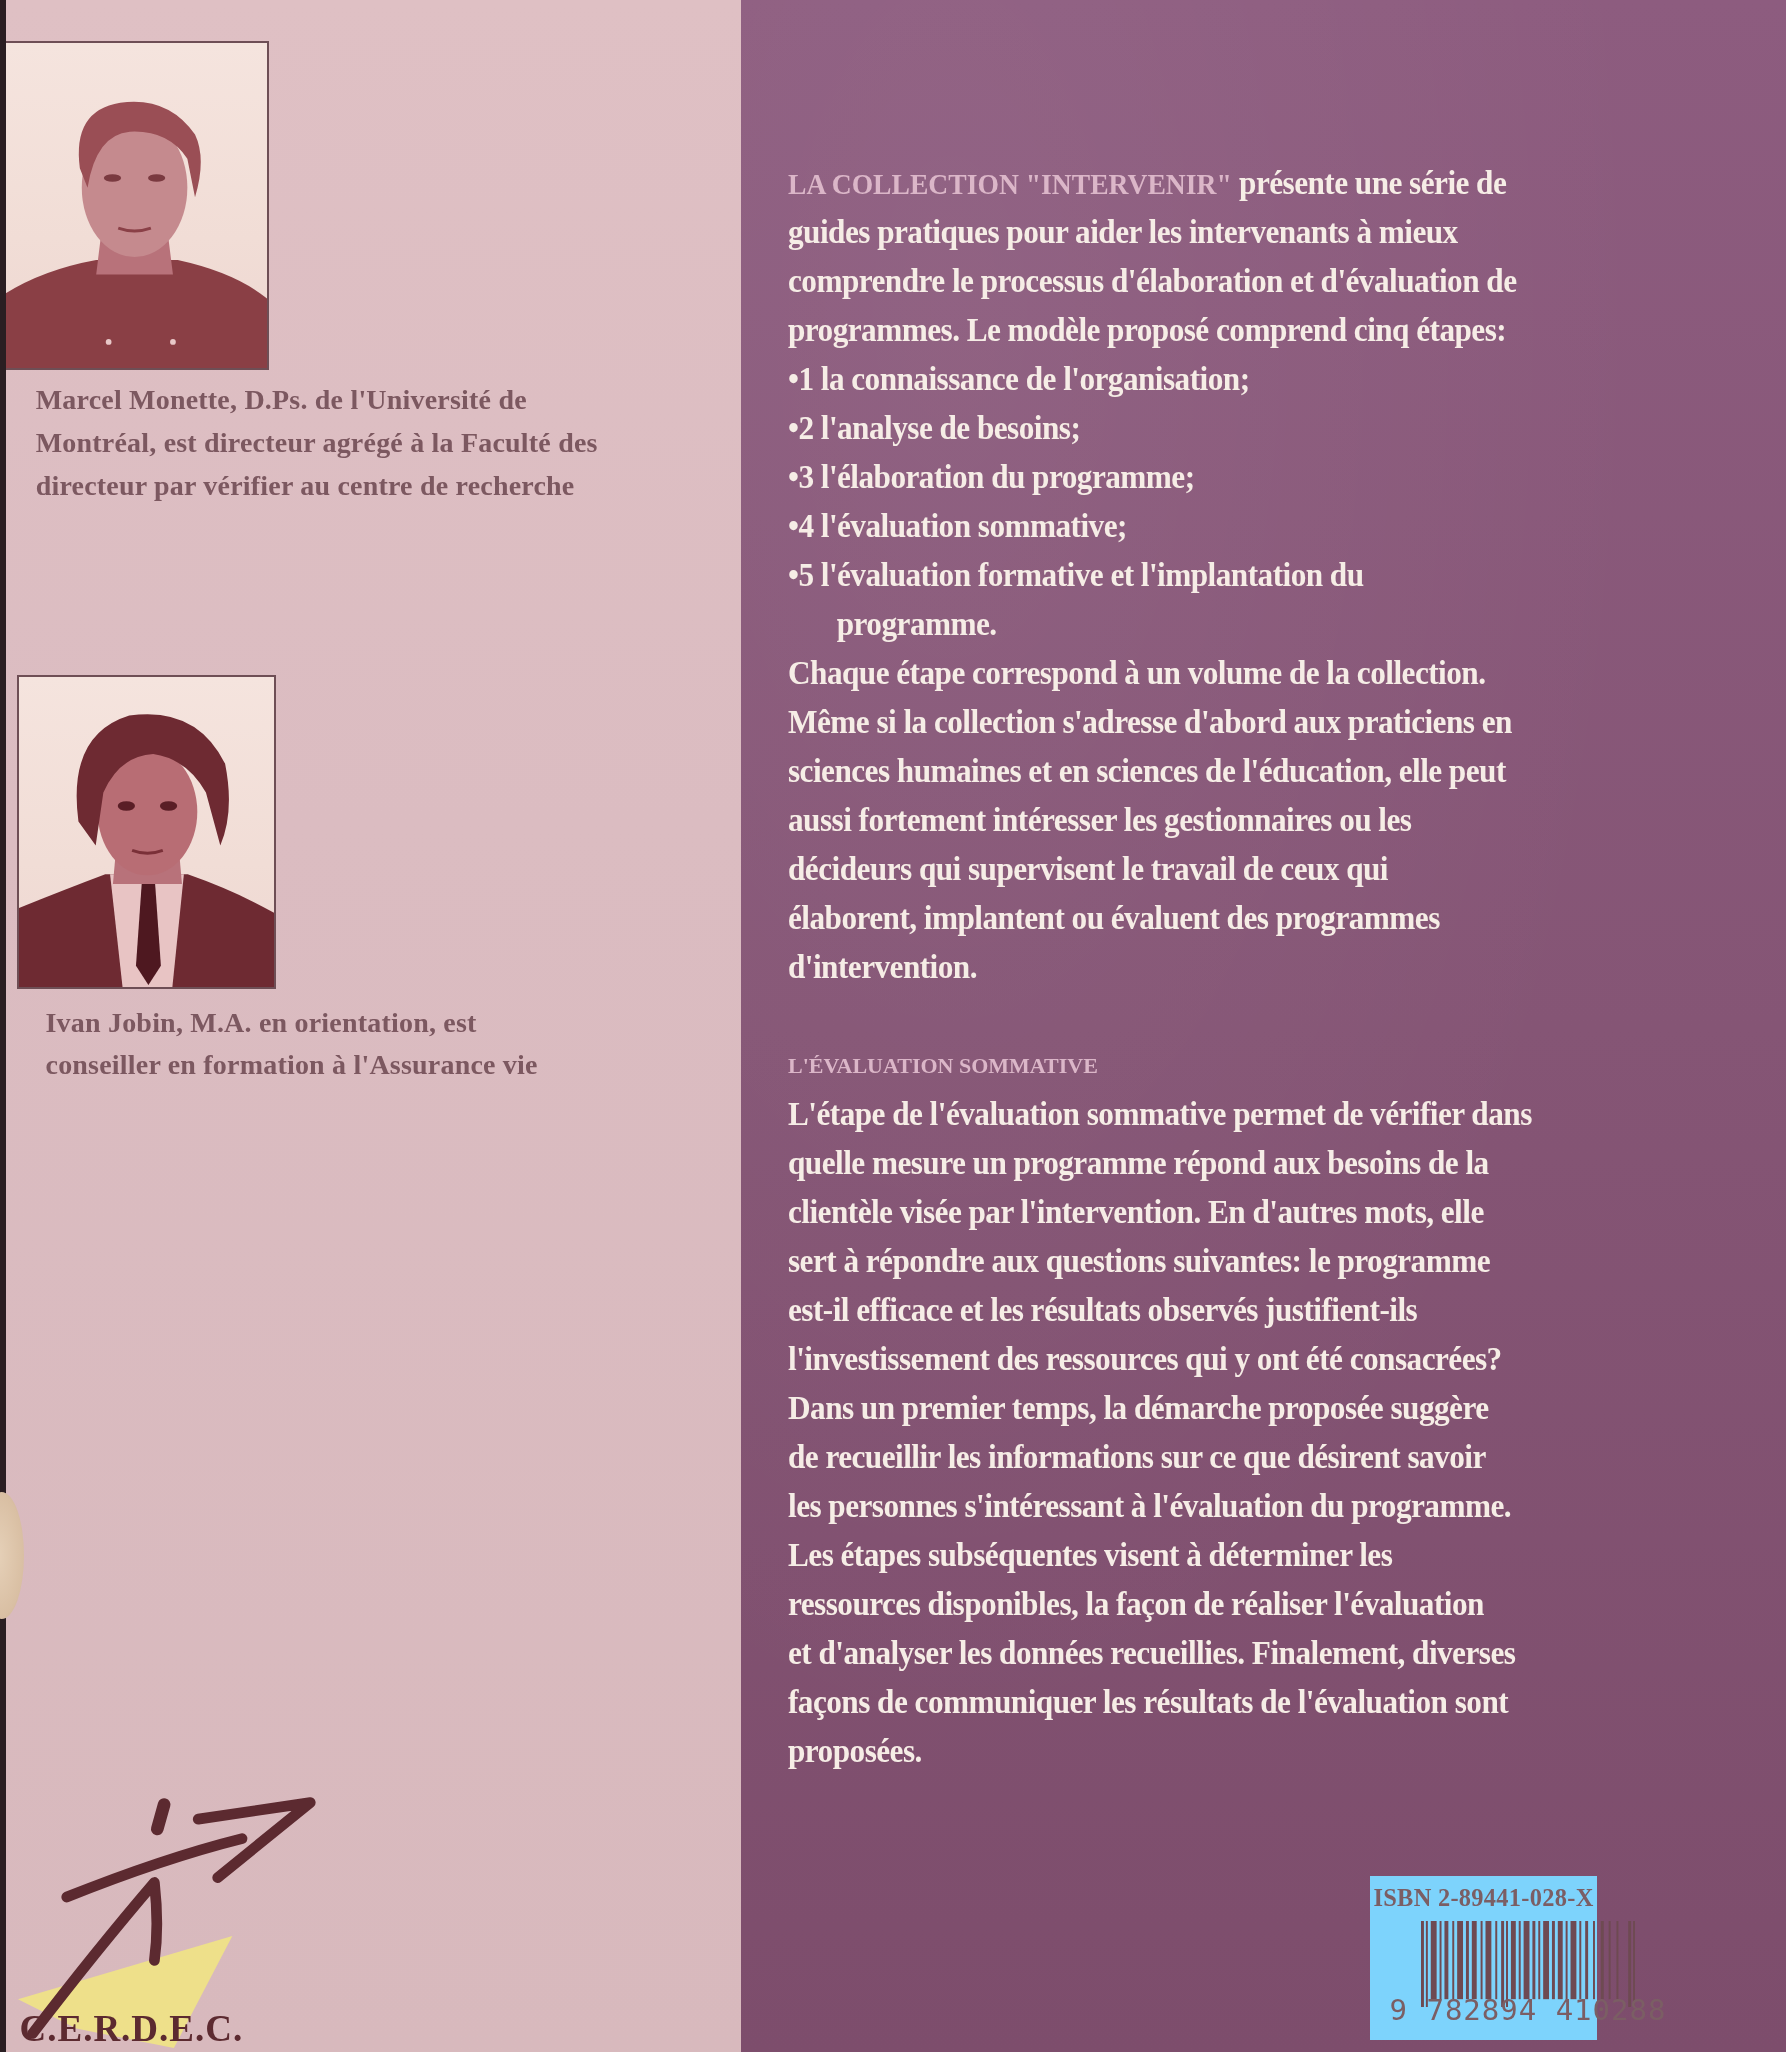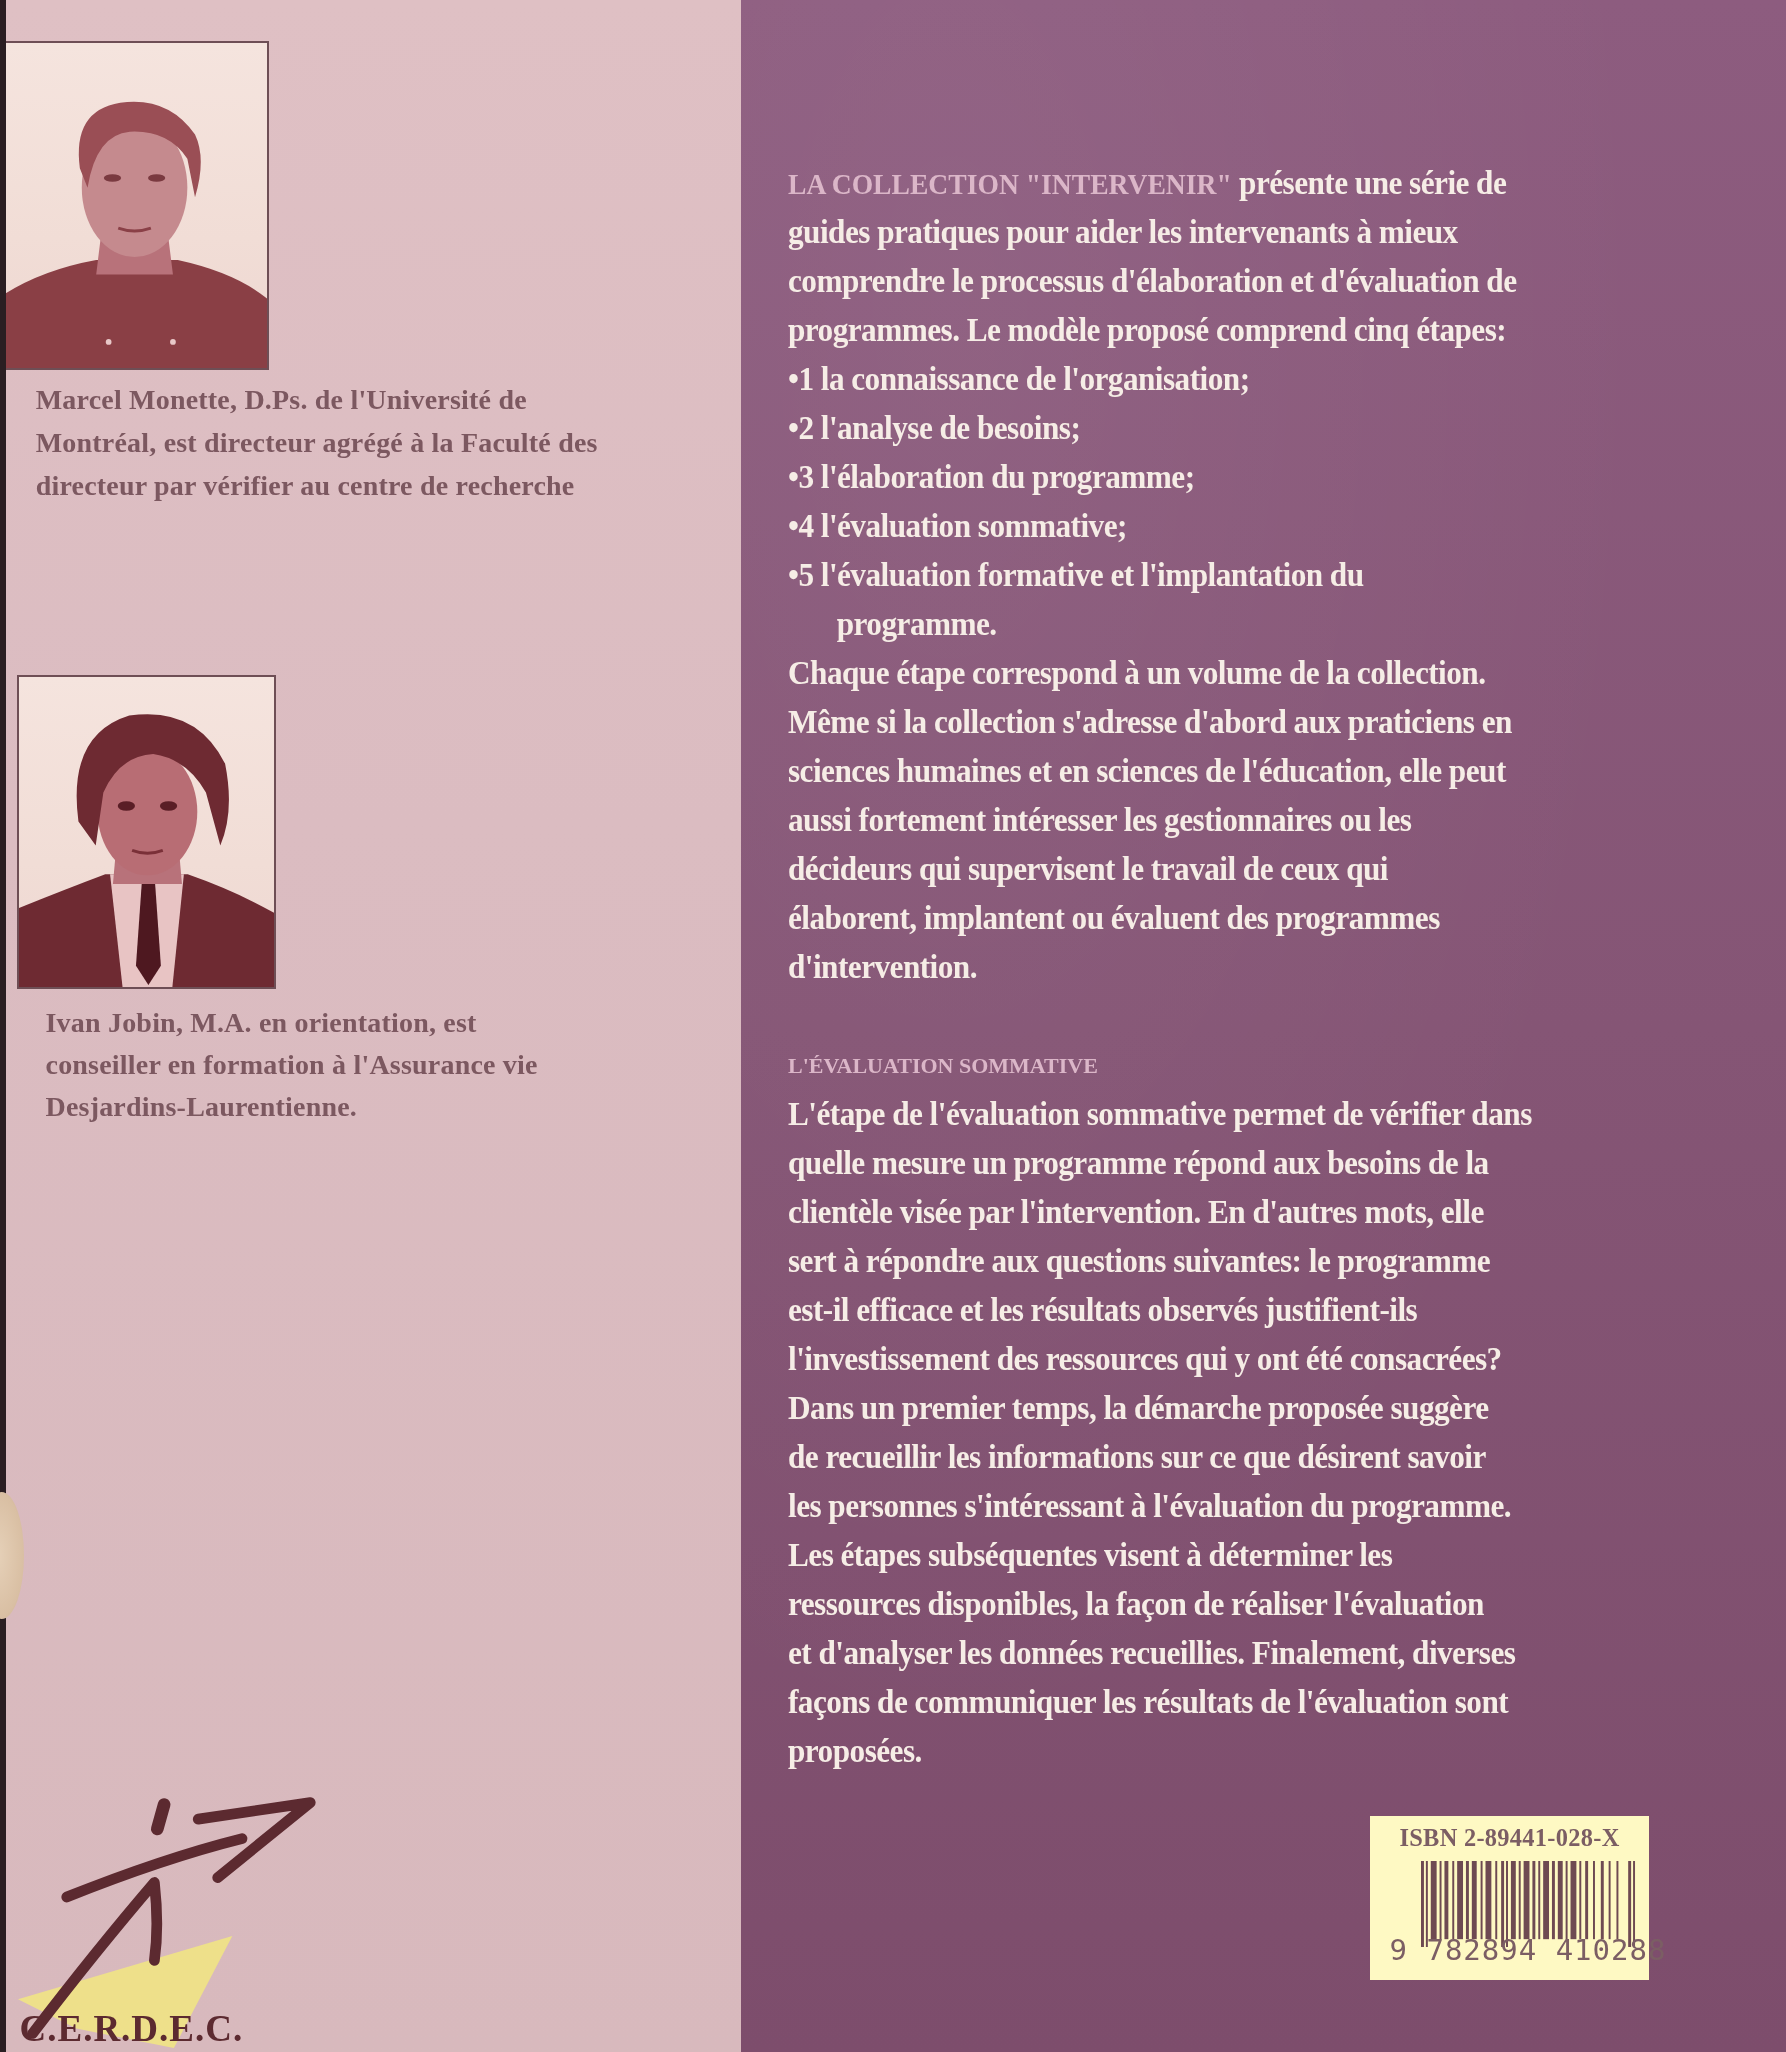--- a/index.html
+++ b/index.html
@@ -34,21 +34,21 @@
 
   .text-block { position:absolute; left:47px; color:#f6ede6; font-weight:bold; white-space:nowrap;
     font-size:34px; letter-spacing:-0.6px; }
   .text-block .line { height:49px; line-height:49px; transform-origin:left center; }
   .intro { top:158px; }
   .hl { color:#dbb6c8; font-size:30px; letter-spacing:0px; }
   .indent { padding-left:53px; }
   .section-heading { position:absolute; left:47px; top:1041px; color:#dbb6c8; font-weight:bold; font-size:22px; letter-spacing:0px; white-space:nowrap; height:49px; line-height:49px; }
   .section-body { top:1089px; }
 
-  .isbn-box { position:absolute; left:1370px; top:1816px; width:279px; height:164px; background:#fef9c3; }
+  .isbn-box { position:absolute; left:1370px; top:1876px; width:227px; height:164px; background:#7dd3fc; }
   .isbn-label { position:absolute; left:0; width:100%; top:7.8px; text-align:center; color:#7b5e64; font-size:24.4px; font-weight:bold; letter-spacing:0.3px; }
   .barcode { position:absolute; left:51px; top:45px; width:215px; height:86px; }
   .barcode-num { position:absolute; left:19.5px; top:117px; color:#7b5e64; font-family:"DejaVu Sans Mono", monospace; font-size:29px; letter-spacing:1px; white-space:pre; }
 </style>
 </head>
 <body>
 
 <div class="left-panel">
   <div class="photo photo-1">
     <svg viewBox="0 0 273 337" preserveAspectRatio="none">
@@ -95,21 +95,20 @@
       <ellipse cx="112" cy="134" rx="9" ry="5" fill="#5a1e26"></ellipse>
       <ellipse cx="156" cy="134" rx="9" ry="5" fill="#5a1e26"></ellipse>
 
       <path d="M118,180 Q134,186 150,180" stroke="#7a3038" stroke-width="3" fill="none"></path>
     </svg>
   </div>
 
   <div class="bio bio-2">
     <div style="transform-origin: left center;">Ivan Jobin, M.A. en orientation, est</div>
     <div style="transform-origin: left center;">conseiller en formation à l'Assurance vie</div>
-    <div style="transform-origin: left center;">Desjardins-Laurentienne.</div>
   </div>
 
   <svg class="logo" viewBox="0 0 310 275">
 
     <polygon points="0,220 220,155 160,270 60,250" fill="#eee08a"></polygon>
 
     <path d="M150,20 L143,45" stroke="#5c2a30" stroke-width="13" stroke-linecap="round"></path>
 
     <path d="M185,35 L300,18 L205,95" stroke="#5c2a30" stroke-width="11" fill="none" stroke-linecap="round" stroke-linejoin="round"></path>
 

